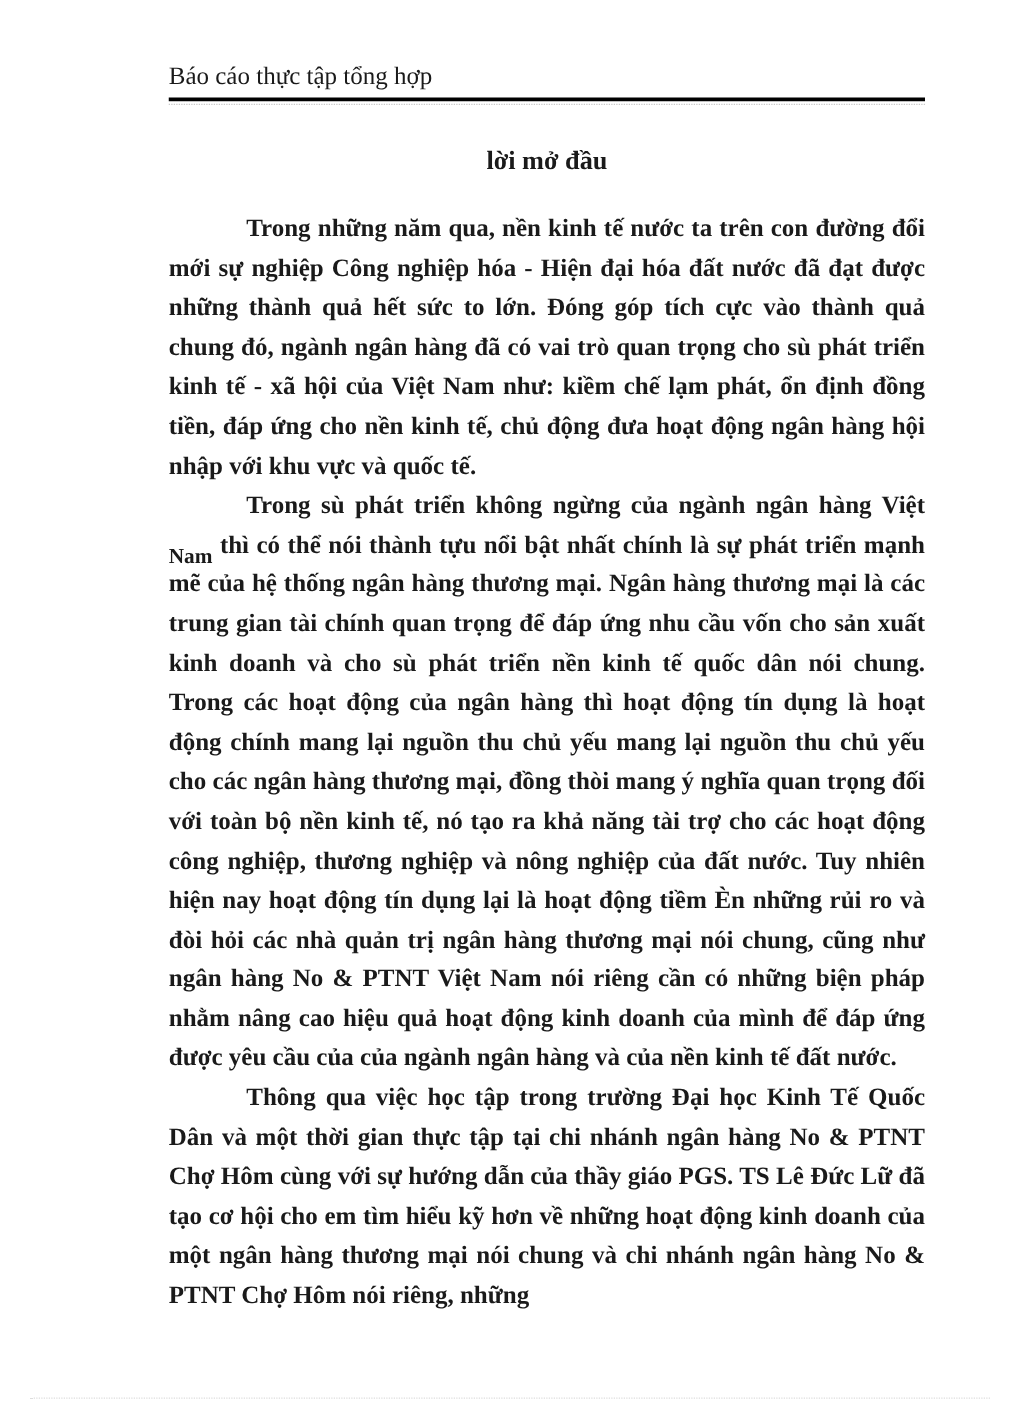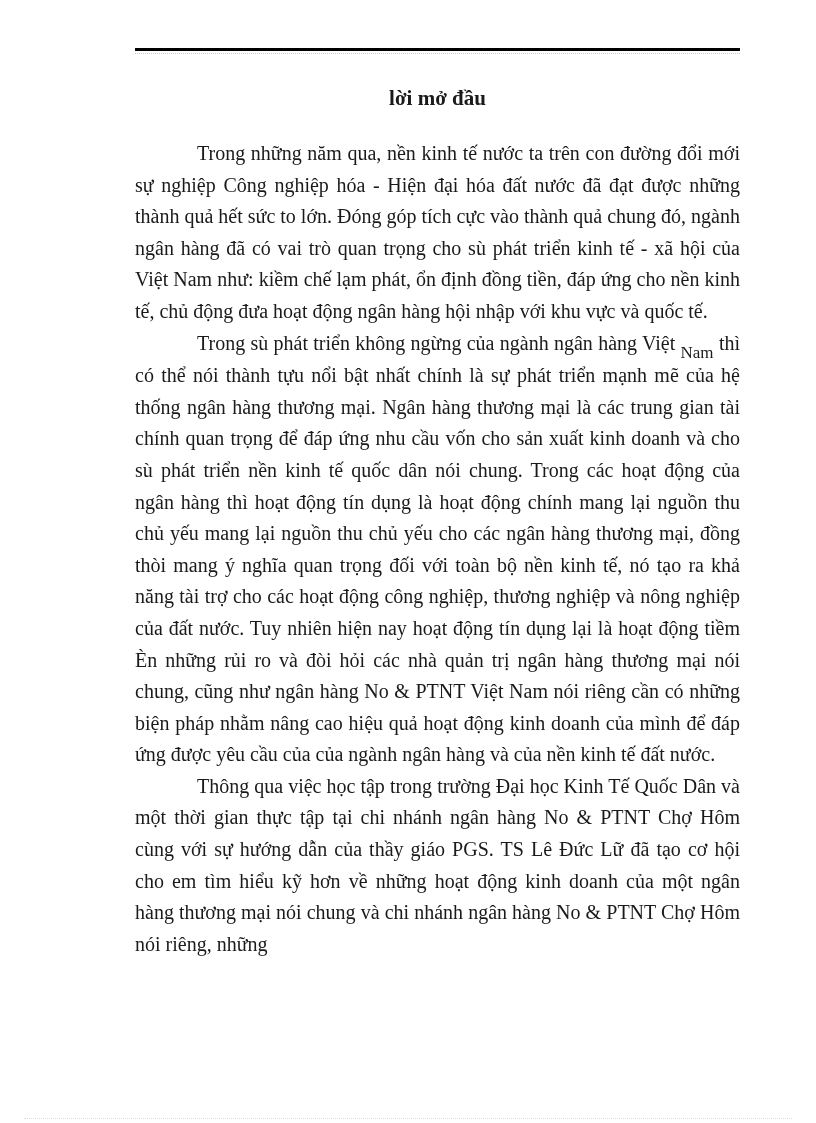--- a/index.html
+++ b/index.html
@@ -45,40 +45,42 @@
     line-height: 26px;
   }
   .doc-body {
     font-size: 20px;
     line-height: 31.6px;
     text-align: justify;
   }
   .doc-body p {
     text-indent: 62px;
     margin: 0;
+    font-weight: bold;
   }
   .small-nam {
     font-size: 17px;
     position: relative;
     top: 8px;
   }
   .page-bottom-dots {
     position: absolute;
     left: 24px; right: 24px; bottom: 4px;
     border-top: 1px dotted #dddddd;
     height: 0;
   }
 </style>
 </head>
 <body>
 
 <div class="page">
 
   <div class="page-header">
     <div class="header-left">
+      <span>Báo cáo thực tập tổng hợp</span>
     </div>
   </div>
 
   <div class="header-rule"></div>
   <div class="header-rule-dots"></div>
 
   <h1 class="doc-title">lời mở đầu</h1>
 
   <div class="doc-body">
     <p>Trong những năm qua, nền kinh tế nước ta trên con đường đổi mới sự nghiệp Công nghiệp hóa - Hiện đại hóa đất nước đã đạt được những thành quả hết sức to lớn. Đóng góp tích cực vào thành quả chung đó, ngành ngân hàng đã có vai trò quan trọng cho sù phát triển kinh tế - xã hội của Việt Nam như: kiềm chế lạm phát, ổn định đồng tiền, đáp ứng cho nền kinh tế, chủ động đưa hoạt động ngân hàng hội nhập với khu vực và quốc tế.</p>

